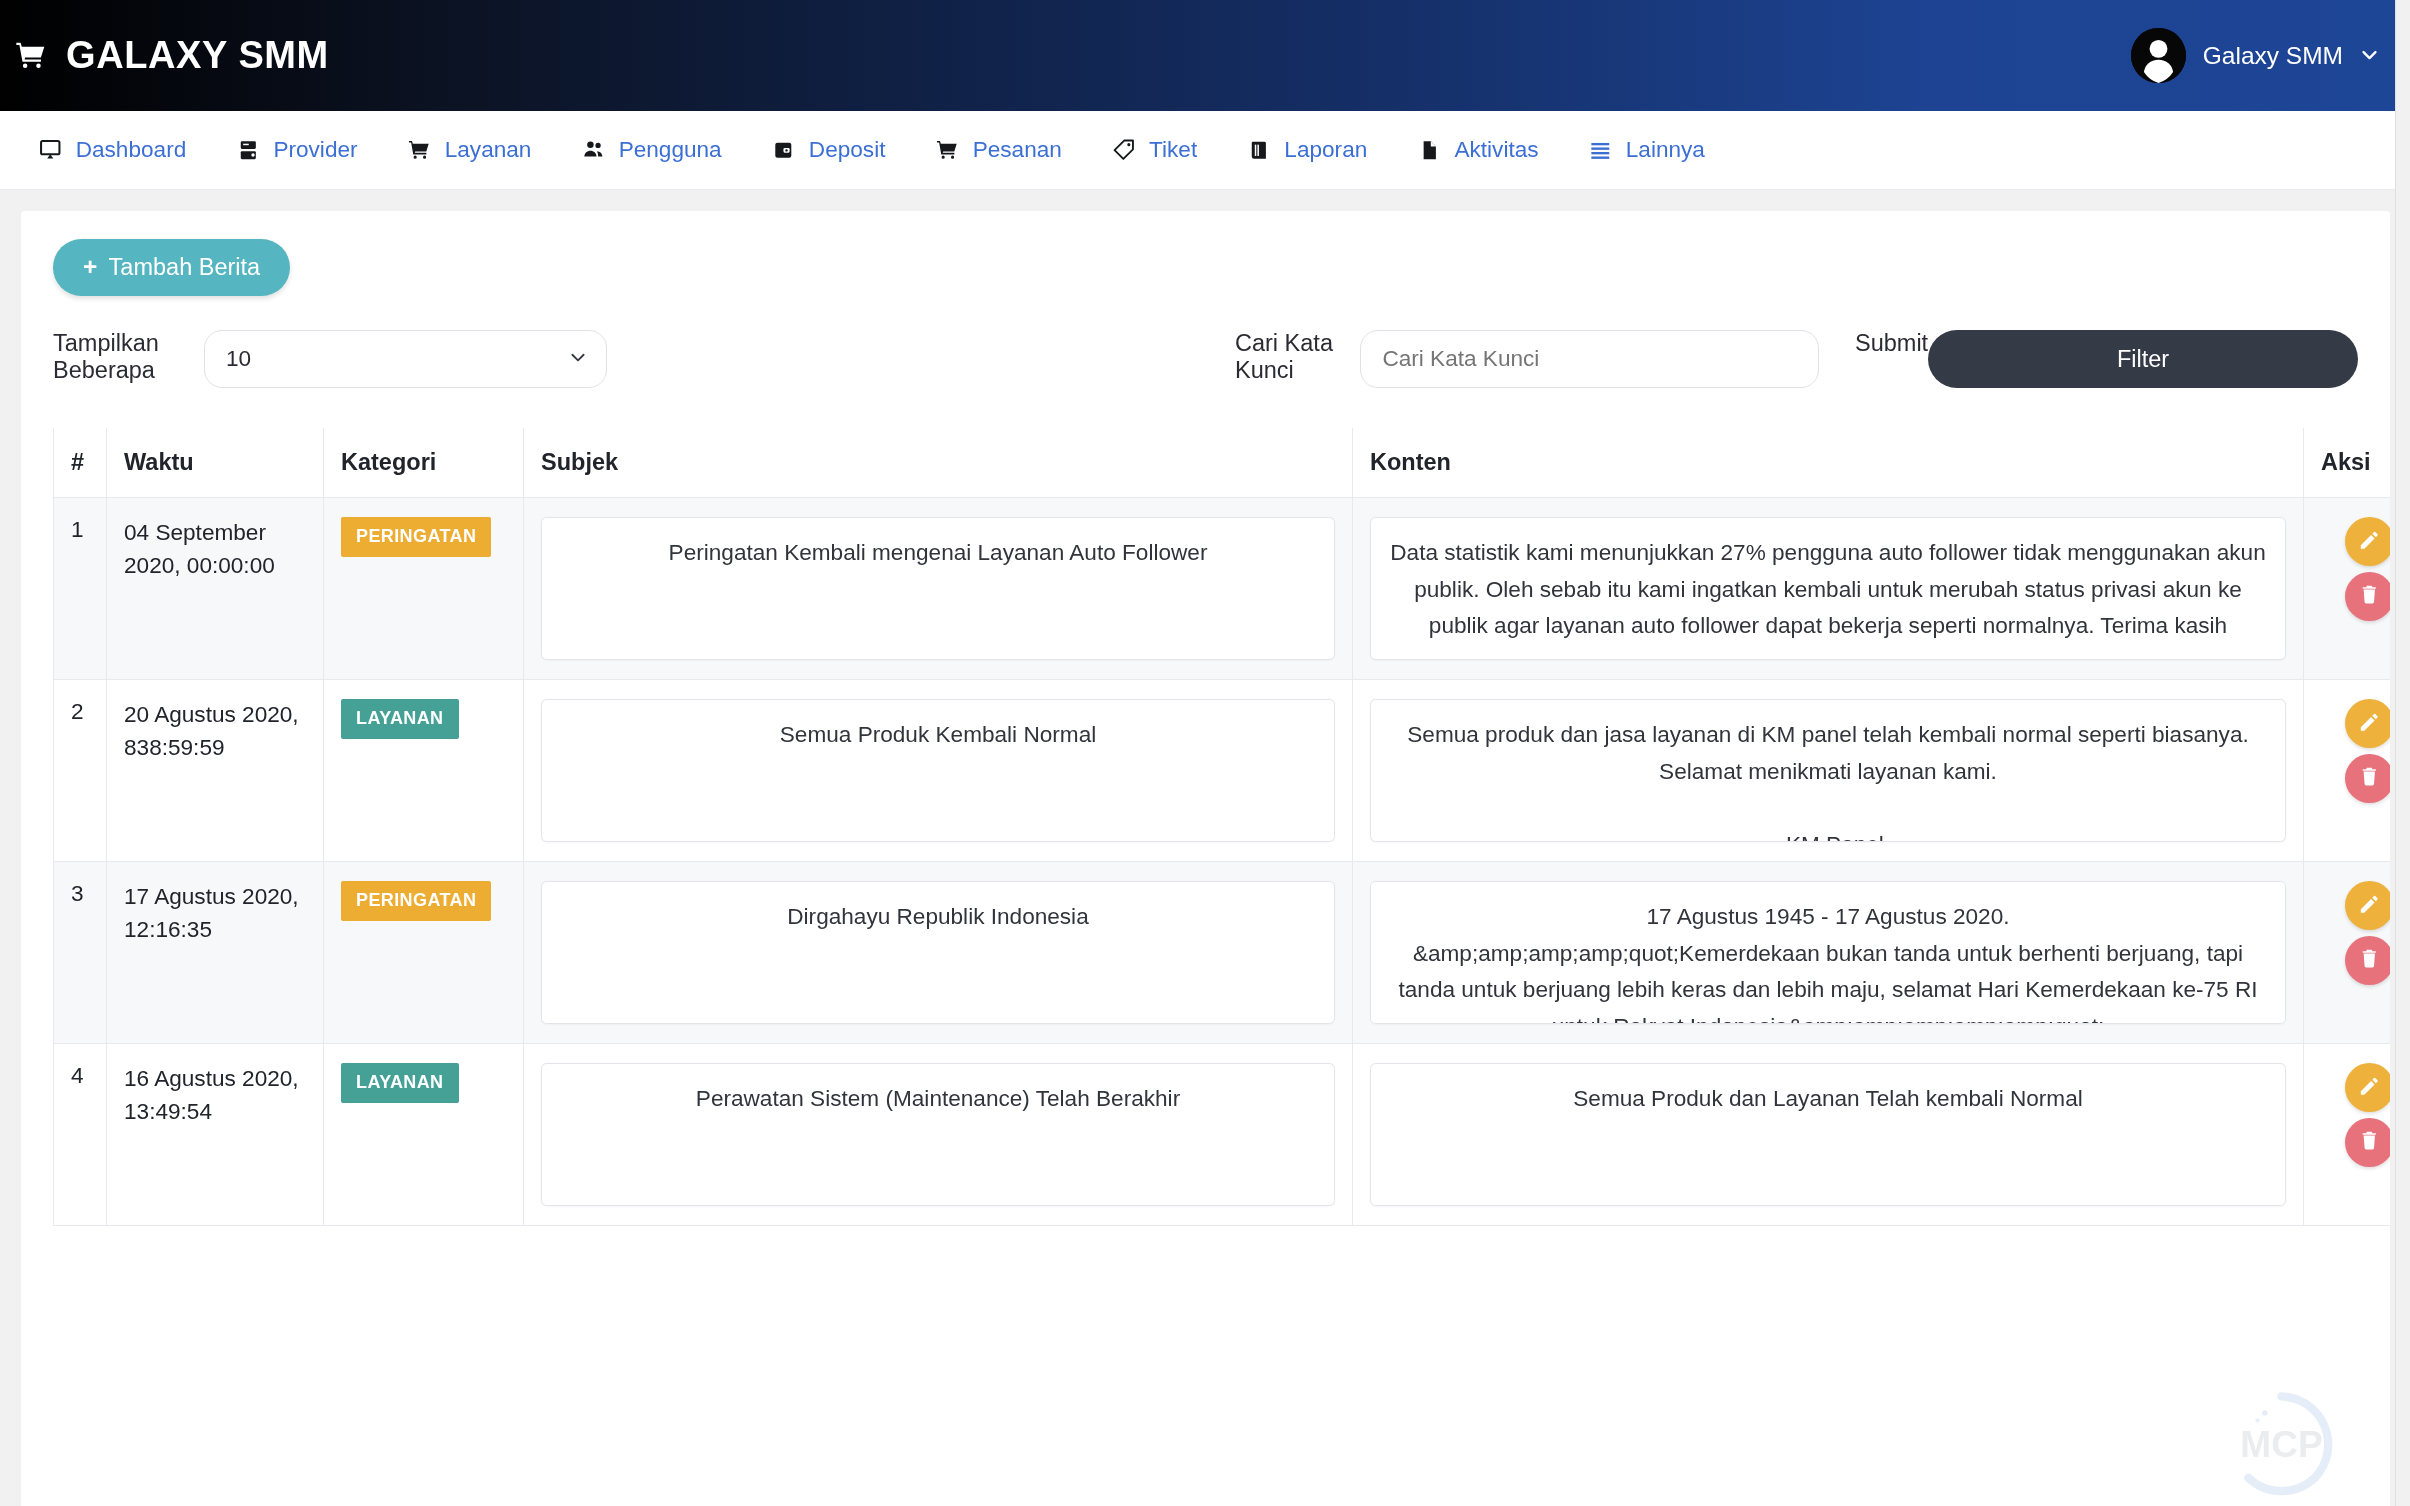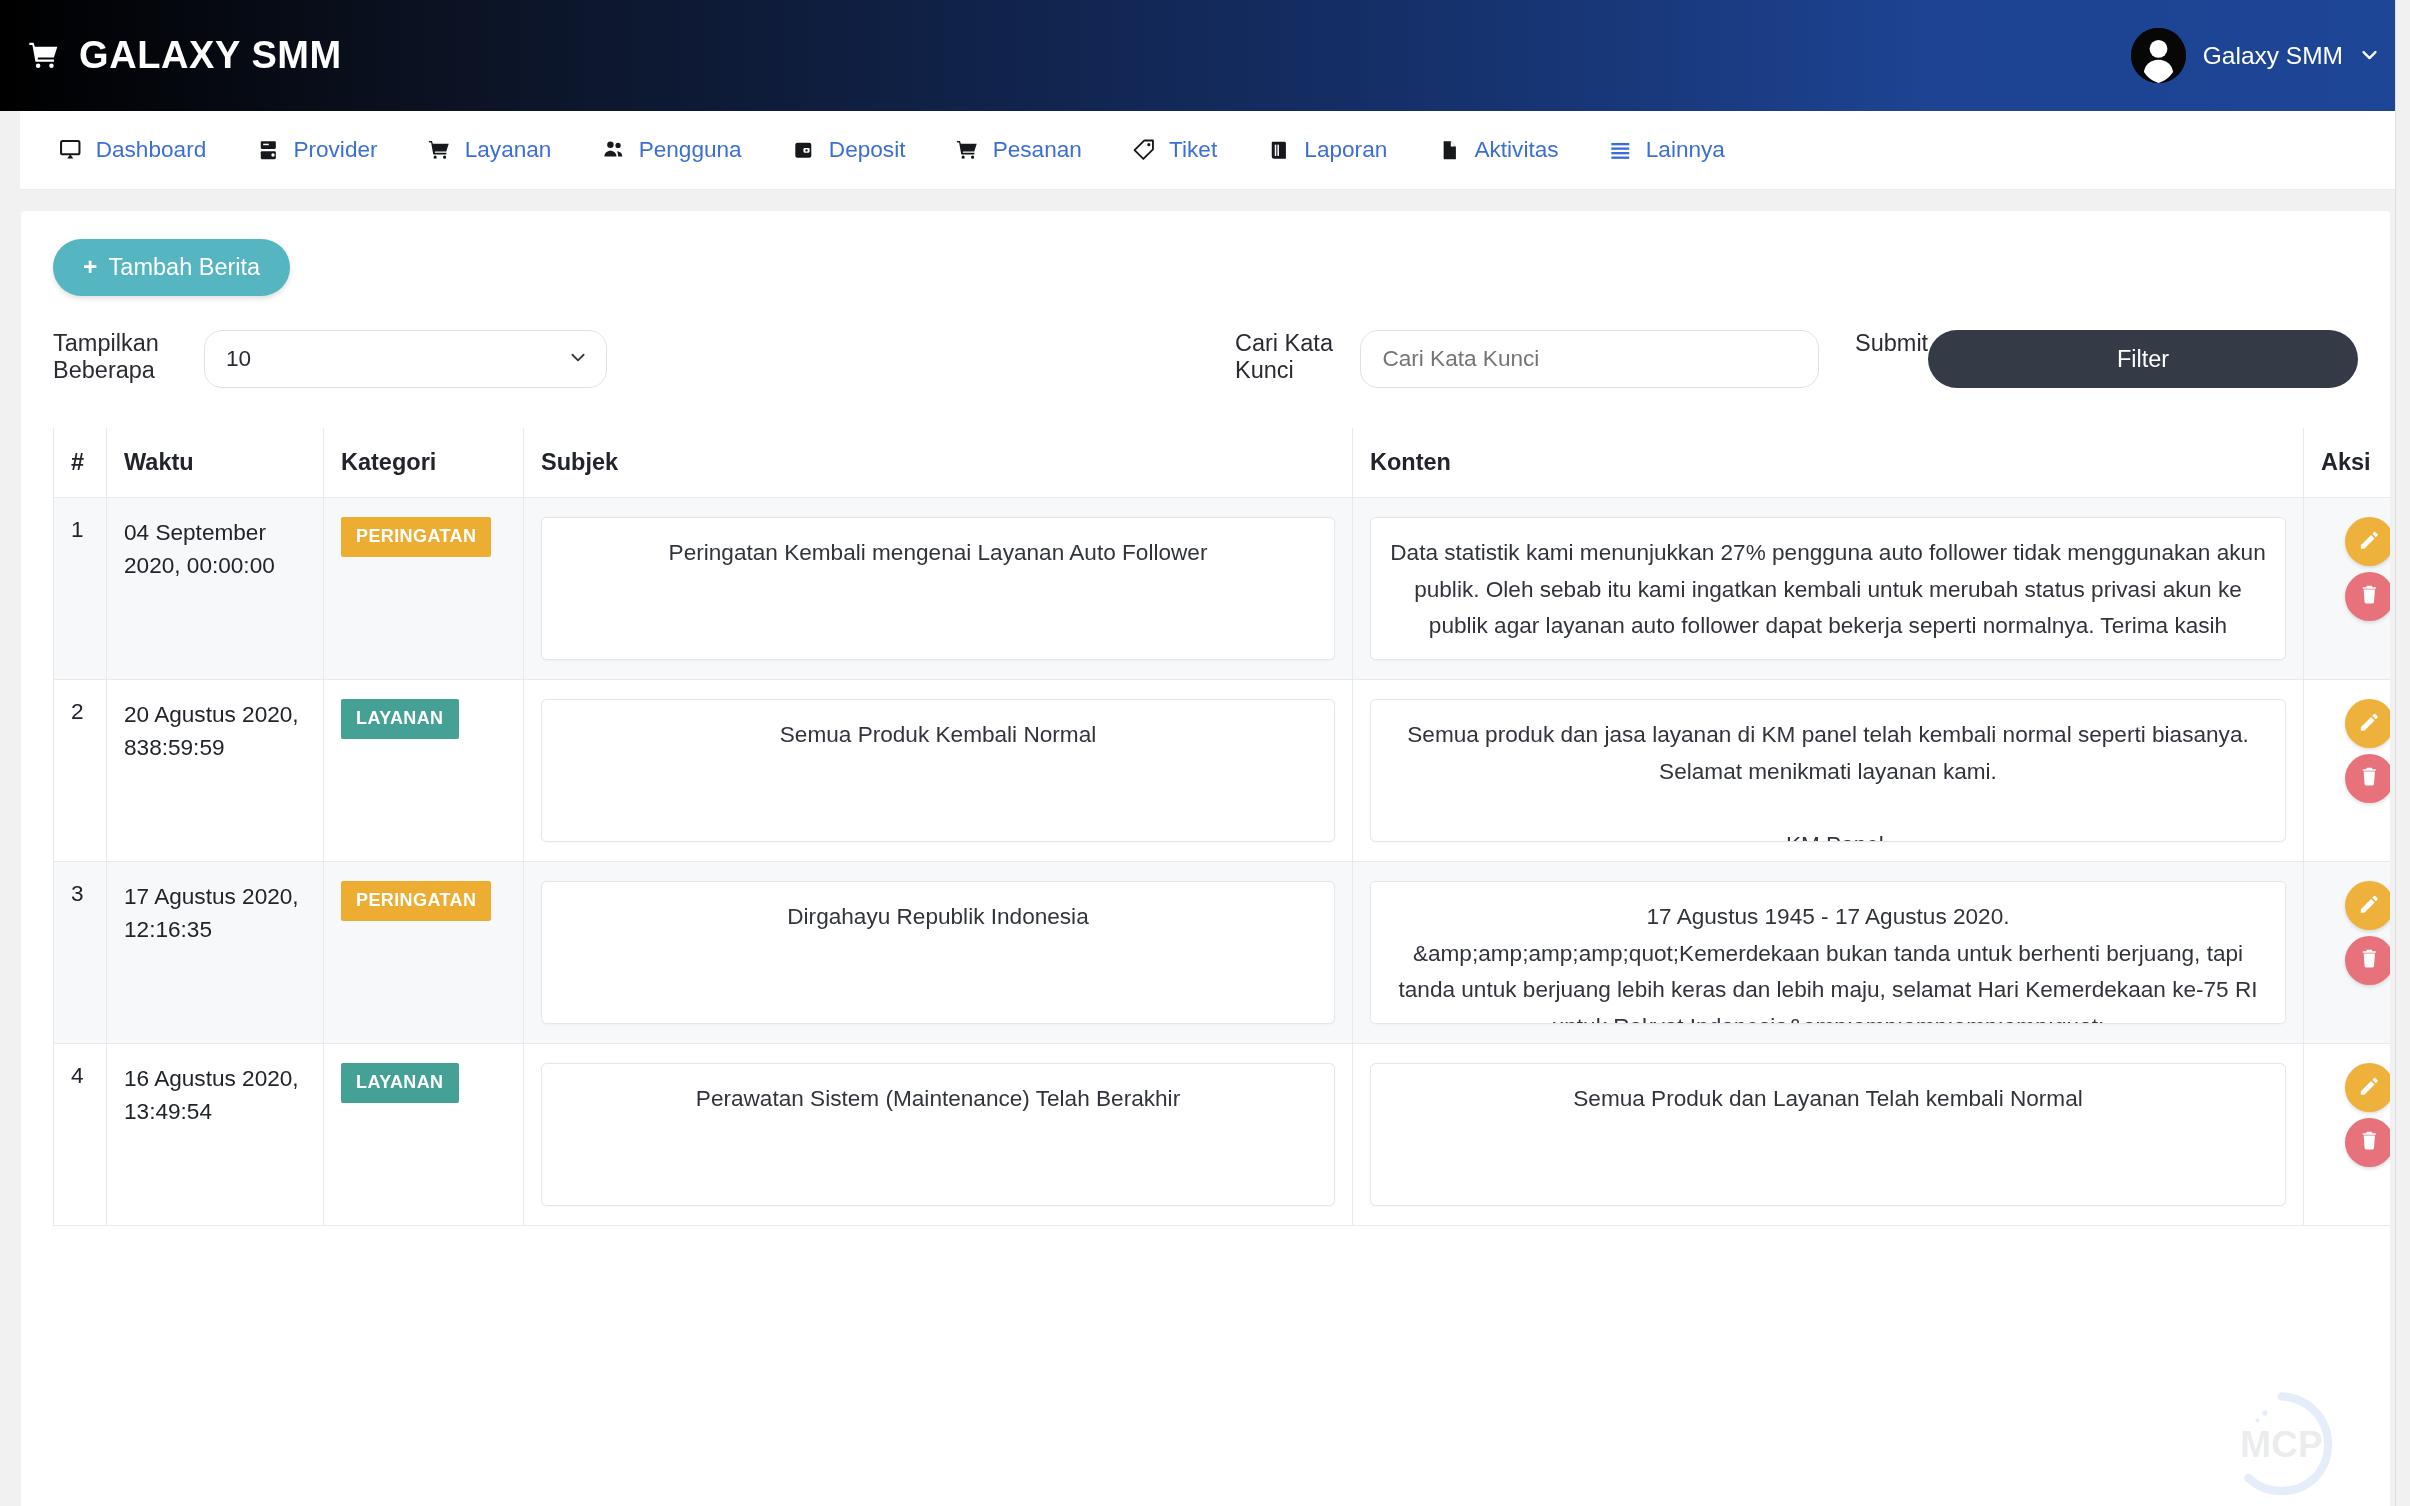--- a/index.html
+++ b/index.html
@@ -11,21 +11,21 @@
     overflow: hidden;
   }
 
   
   .topbar {
     height: 111px;
     background: linear-gradient(90deg, #000000 0%, #0b1222 18%, #142d63 55%, #1d4392 80%, #1e4696 100%);
     display: flex;
     align-items: center;
     justify-content: space-between;
-    padding: 0 32px 0 26px;
+    padding: 0 32px 0 13px;
     position: relative;
   }
   .brand {
     display: flex;
     align-items: center;
     gap: 17px;
     color: #fff;
   }
   .brand-cart { width: 36px; height: 32px; display: block; }
   .brand-text {
@@ -56,21 +56,20 @@
   .caret-down { font-size: 21px; color: #ffffff; line-height: 1; }
 
   
   .navbar {
     height: 79px;
     background: #ffffff;
     display: flex;
     align-items: center;
     padding-left: 13px;
     border-bottom: 0.9px solid #e9e9ef;
-    margin-left: 20px;
   }
   .nav-item {
     display: flex;
     align-items: center;
     gap: 12.2px;
     padding: 0 24.5px;
     color: #3b6fd4;
     font-size: 22.6px;
     cursor: pointer;
     white-space: nowrap;

